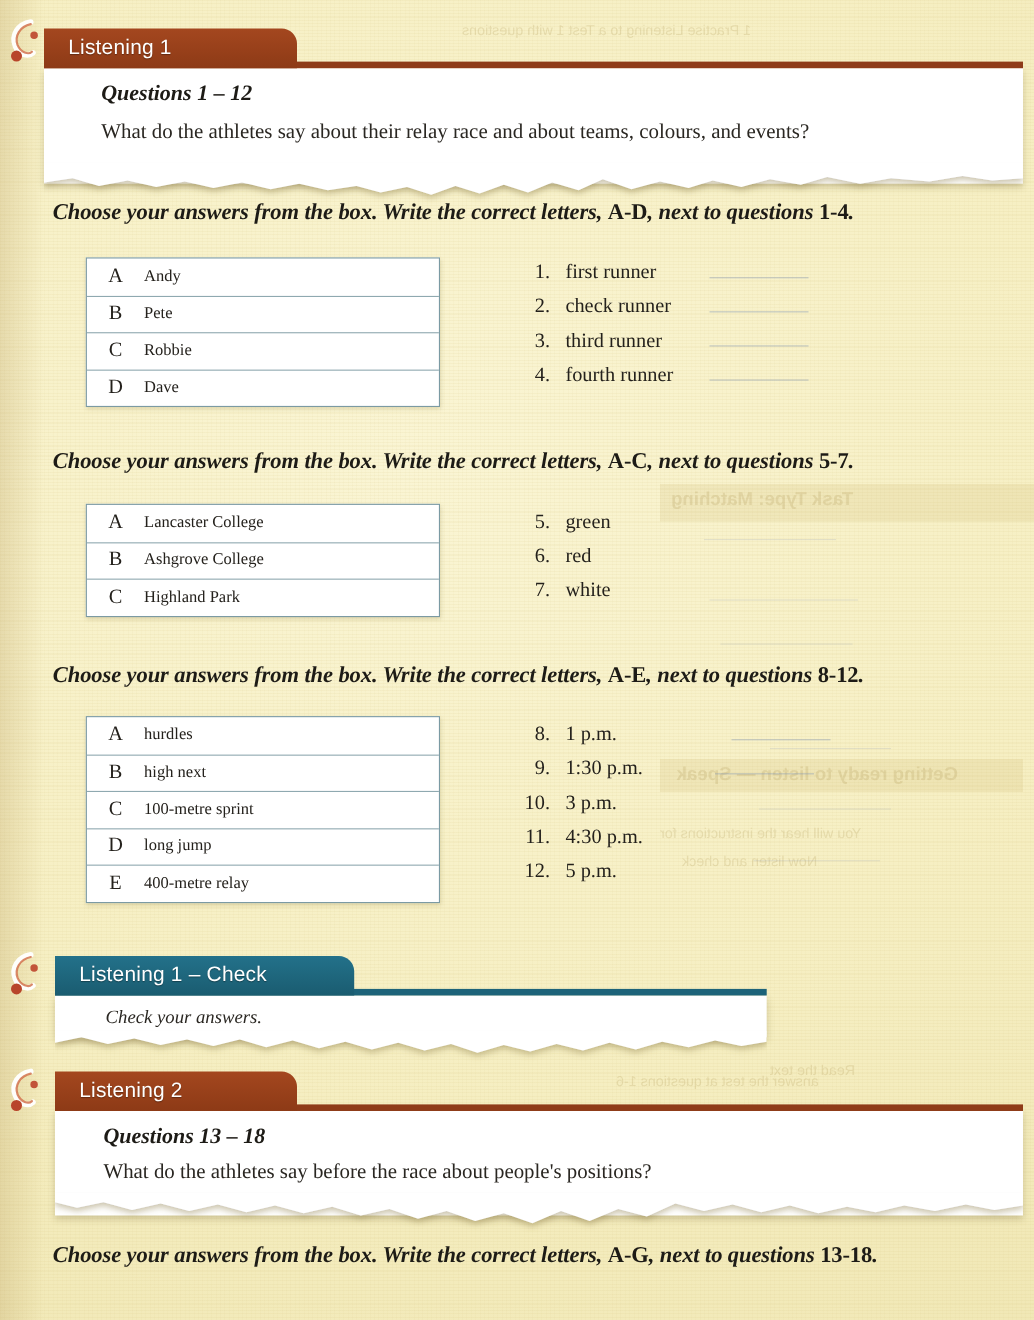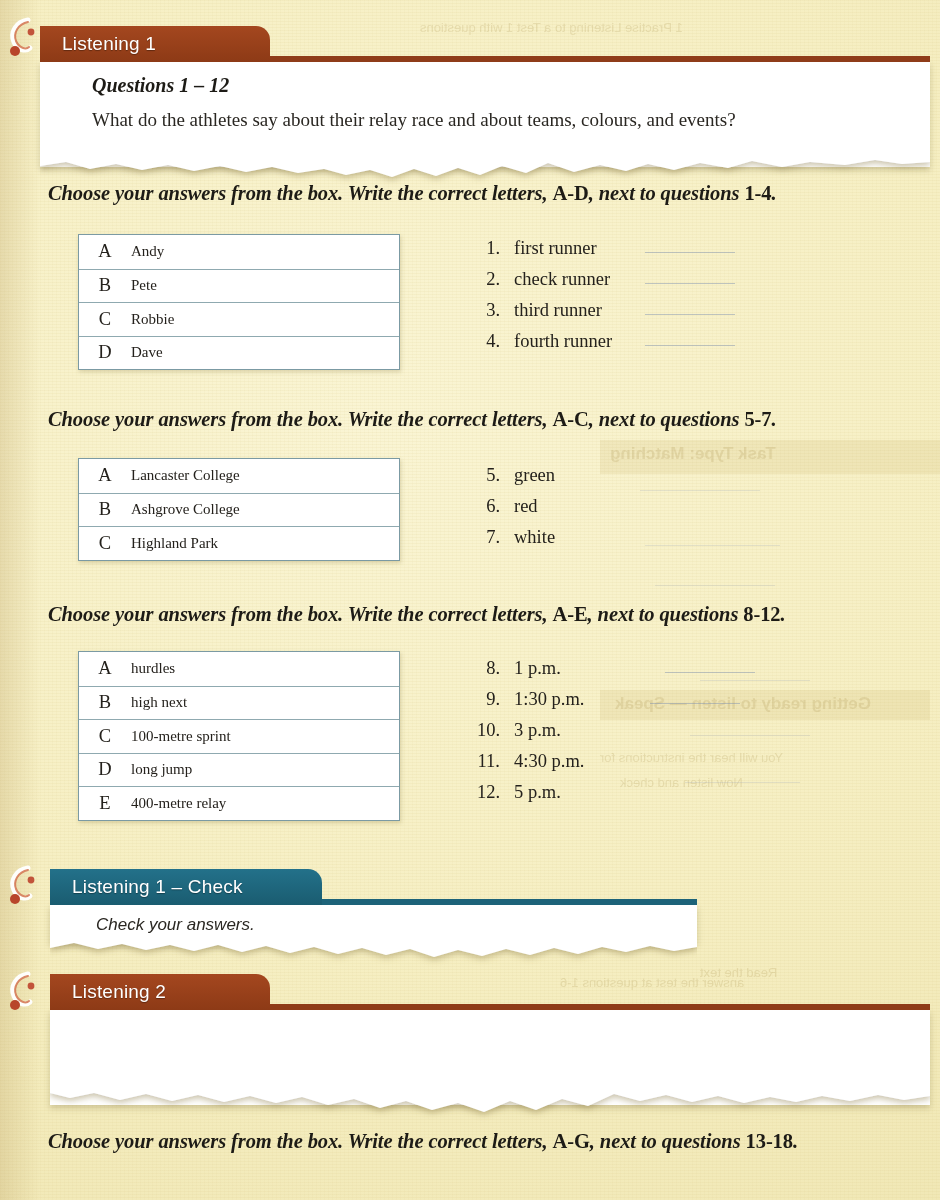--- a/index.html
+++ b/index.html
@@ -135,21 +135,21 @@
     white-space: nowrap;
   }
   .q-prompt {
     font-family: "Liberation Serif", serif;
     font-size: 19px;
     color: #2a2722;
     margin: 0;
     white-space: nowrap;
   }
   .check-note {
-    font-family: Liberation Sans, sans-serif;
+    font-family: Liberation Serif, serif;
     font-style: italic;
     font-size: 17px;
     color: #2a2722;
     margin: 0;
     white-space: nowrap;
   }
 
   
   .instruction {
     position: absolute;
@@ -441,20 +441,24 @@
     <span class="panel-tab-label">Listening 2</span>
   </div>
   <svg class="panel-torn" width="880" height="38" viewBox="0 0 880 38" style="top:110px;" preserveAspectRatio="none">
     <defs>
       <filter id="tornshadow3" x="-5%" y="-40%" width="112%" height="220%">
         <feDropShadow dx="0" dy="3" stdDeviation="3" flood-color="#8b7a45" flood-opacity="0.45"></feDropShadow>
       </filter>
     </defs>
     <path filter="url(#tornshadow3)" fill="#ffffff" d="M0,0 L880,0 L880,12 L854,16 L828,11 L800,17 L772,12 L746,18 L720,13 L694,19 L668,12 L642,18 L616,11 L590,17 L564,10 L538,22 L512,15 L486,26 L460,17 L434,28 L408,19 L382,26 L356,17 L330,24 L304,15 L278,21 L252,13 L226,19 L200,12 L174,18 L148,11 L122,17 L96,10 L70,16 L44,9 L20,14 L0,9 Z"></path>
   </svg>
+  <div class="panel-body" style="left:44px; top:48px;">
+    <p class="q-heading">Questions 13 – 18</p>
+    <p class="q-prompt" style="margin-top:10px;">What do the athletes say before the race about people's positions?</p>
+  </div>
 </div>
 
 <svg class="binder" style="top:968px;" viewBox="0 0 38 52">
   <path d="M22,6 C10,8 4,18 8,28 C11,36 20,38 24,34" fill="none" stroke="#ffffff" stroke-width="5" stroke-linecap="round" opacity="0.95"></path>
   <path d="M22,8 C12,10 7,19 10,27 C13,34 20,36 23,33" fill="none" stroke="#cf6a43" stroke-width="2" stroke-linecap="round" opacity="0.8"></path>
   <circle cx="9" cy="37" r="5" fill="#b8452a"></circle>
   <circle cx="25" cy="18" r="3.4" fill="#c2543a"></circle>
 </svg>
 
 <div class="instruction" style="left:48px; top:1130px;">

